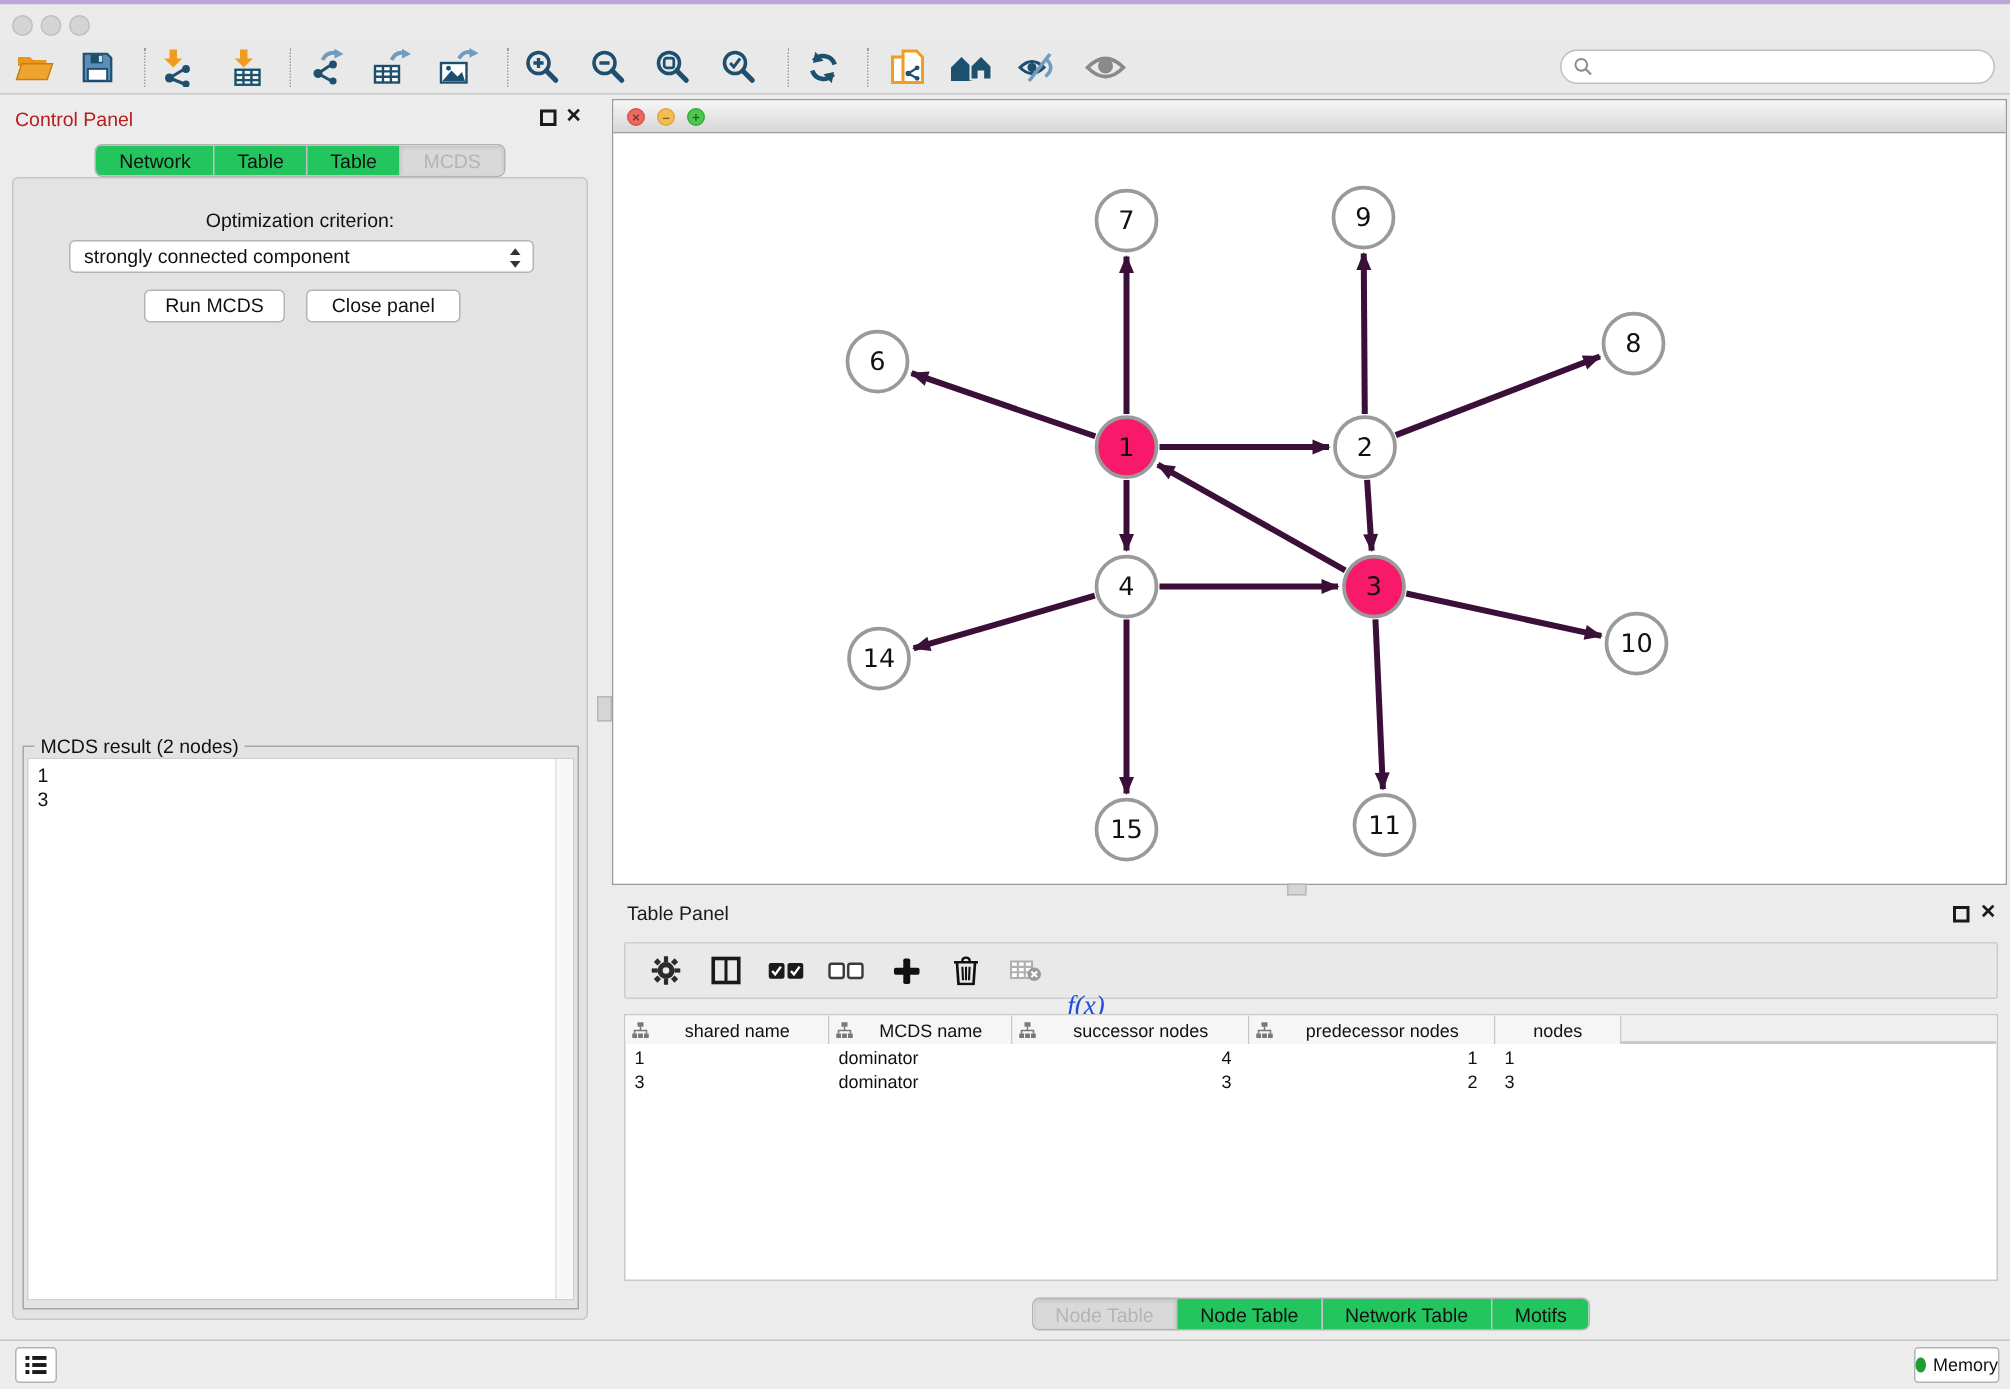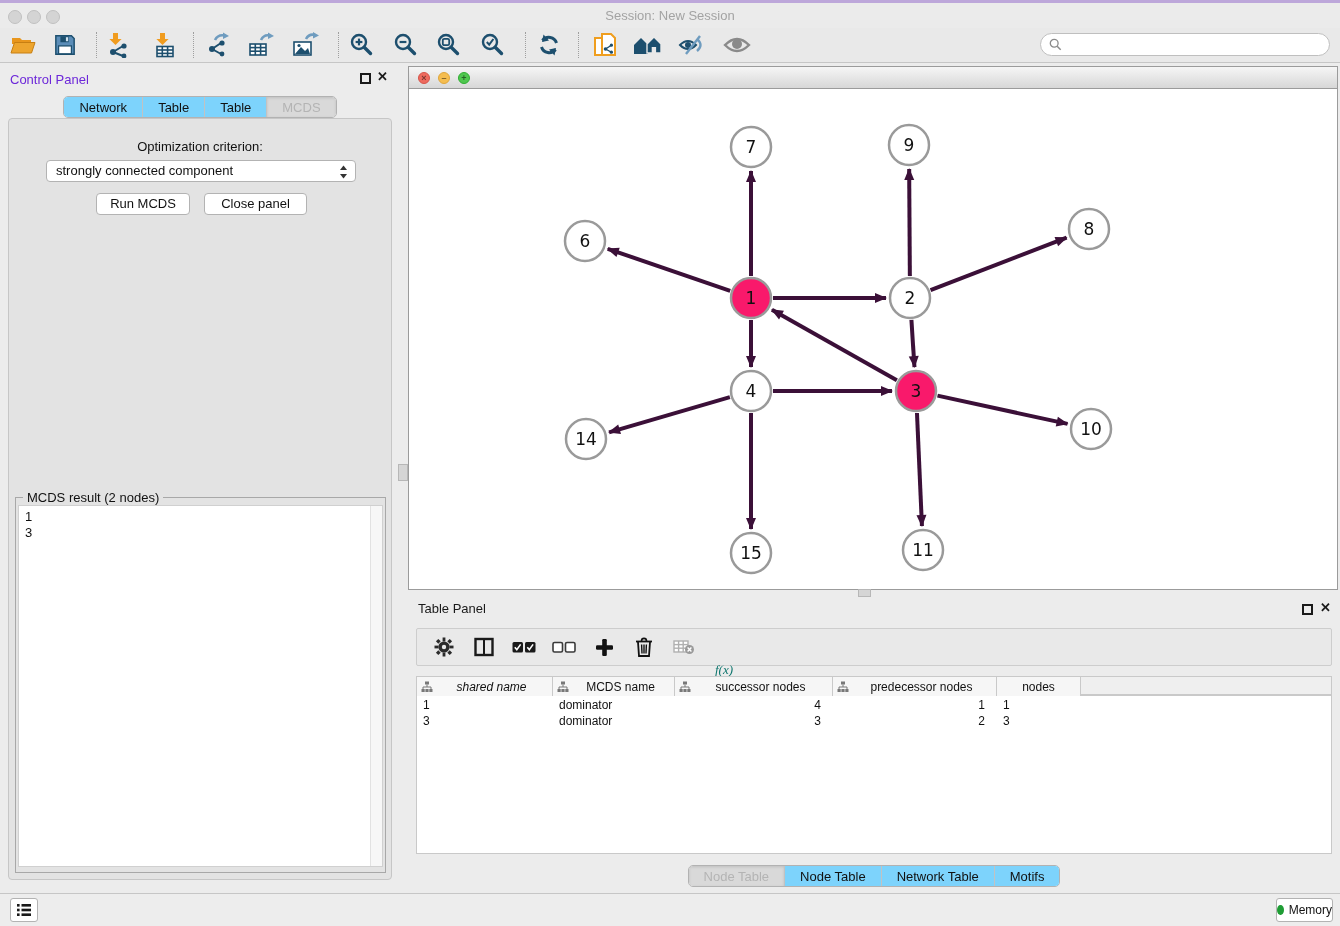--- a/index.html
+++ b/index.html
@@ -15,26 +15,26 @@
 
   
   .toolbar { position:absolute; left:0; top:28px; width:1340px; height:35px; background:#e9e9e9; border-bottom:1px solid #c6c6c6; }
   .tb-btn { position:absolute; top:3px; width:38px; height:28px; display:flex; align-items:center; justify-content:center; }
   .tb-sep { position:absolute; top:4px; width:0; height:26px; border-left:1px dotted #9f9f9f; }
   .searchbox { position:absolute; left:1040px; top:5px; width:290px; height:23px; background:#fff; border:1px solid #bfbfbf; border-radius:12px; display:flex; align-items:center; padding-left:8px; }
   .searchbox input { border:none; outline:none; background:transparent; flex:1; font-size:13px; padding-left:5px; font-family:"Liberation Sans",sans-serif; }
 
   
   .cp { position:absolute; left:0; top:63px; width:400px; height:830px; }
-  .cp-head-title { position:absolute; left:10px; top:9px; font-size:13px; color:#6d28d9; }
+  .cp-head-title { position:absolute; left:10px; top:9px; font-size:13px; color:#b91c1c; }
   .panel-float { position:absolute; top:10px; width:11px; height:11px; border:2px solid #1a1a1a; background:transparent; }
   .panel-close { position:absolute; top:7px; font-size:13px; font-weight:bold; color:#1a1a1a; line-height:14px; }
   .cp-tabs { position:absolute; left:0; right:0; top:33px; height:22px; display:flex; justify-content:center; }
   .seg { display:flex; border:1px solid #b2b2b2; border-radius:5px; overflow:hidden; background:#fff; height:22px; }
-  .seg .tab { padding:0 15px; font-size:13px; line-height:21px; color:#111; background:#7dd3fc; border-left:1px solid #c2c2c2; }
+  .seg .tab { padding:0 15px; font-size:13px; line-height:21px; color:#111; background:#22c55e; border-left:1px solid #c2c2c2; }
   .seg .tab:first-child { border-left:none; }
   .seg .tab.sel { background:#d9d9d9; color:#b4b4b4; box-shadow:inset 0 1px 3px rgba(0,0,0,.12); }
   .cp-content { position:absolute; left:8px; top:55px; width:384px; height:762px; background:#e3e3e3; border:1px solid #c6c6c6; border-radius:4px; }
   .opt-label { position:absolute; left:0; right:0; top:20px; text-align:center; font-size:13px; color:#111; }
   .dropdown { position:absolute; left:37px; top:41px; width:310px; height:22px; background:#fff; border:1px solid #b3b3b3; border-radius:4px; font-size:13px; line-height:20px; padding-left:9px; color:#111; }
   .dropdown .stepper { position:absolute; right:6px; top:2px; }
   .btn { position:absolute; height:22px; background:#fff; border:1px solid #b3b3b3; border-radius:4px; font-size:13px; text-align:center; line-height:20px; color:#111; }
   .groupbox { position:absolute; left:6px; top:378px; width:371px; height:376px; border:1px solid #a8a8a8; }
   .groupbox-title { position:absolute; left:7px; top:-8px; background:#e3e3e3; padding:0 4px; font-size:13px; color:#111; }
   .result-area { position:absolute; left:2px; top:7px; right:2px; bottom:5px; background:#fff; border:1px solid #d0d0d0; }
@@ -53,21 +53,21 @@
   .traffic.red { background:#ee6a5e; border:1px solid #d5544a; }
   .traffic.yellow { background:#f5bd4f; border:1px solid #dfa63c; }
   .traffic.green { background:#4fc74f; border:1px solid #2fae32; }
   .net-canvas { position:absolute; left:0; top:22px; right:0; bottom:0; background:#fff; }
 
   
   .tp { position:absolute; left:408px; top:598px; width:932px; height:295px; }
   .tp-title { position:absolute; left:10px; top:3px; font-size:13px; color:#1a1a1a; }
   .tp-toolbar { position:absolute; left:8px; top:30px; width:916px; height:38px; background:#e9e9e9; border:1px solid #cdcdcd; border-radius:2px; display:flex; align-items:center; gap:14px; padding-left:14px; }
   .tp-toolbar .ticon { width:26px; height:26px; display:flex; align-items:center; justify-content:center; }
-  .fx { font-family:"Liberation Serif",serif; font-style:italic; font-size:13px; color:#0f766e;margin-top:46px; }
+  .fx { font-family:"Liberation Serif",serif; font-style:italic; font-size:18px; color:#1d4ed8;margin-top:46px; }
   .dtable { position:absolute; left:8px; top:78px; width:916px; height:178px; background:#fff; border:1px solid #c9c9c9; overflow:hidden; }
   .dtable-headrow { position:absolute; left:0; top:0; right:0; height:19px; background:#f3f3f3; border-bottom:2px solid #c9c9c9; display:flex; }
   .hcell { height:19px; border-right:1px solid #c9c9c9; display:flex; align-items:center; padding:0 4px; font-size:12px; color:#111; background:#f6f6f6; }
   .hcell .hlabel { margin:0 auto; }
   .hcell .hicon { flex:0 0 auto; margin-right:2px; }
   .hfill { flex:1; background:#efefef; }
   .dtable .rows { position:absolute; left:0; top:21px; right:0; }
   .drow { display:flex; height:16px; font-size:12px; color:#111; }
   .dcell { padding:0 6px; overflow:hidden; white-space:nowrap; }
   .dcell.r { text-align:right; padding-right:12px; }
@@ -84,21 +84,20 @@
 </head>
 <body>
 
 <div class="app">
   <div class="accent-top"></div>
 
   <div class="titlebar">
     <span class="tl-dot" style="left:8px"></span>
     <span class="tl-dot" style="left:27px"></span>
     <span class="tl-dot" style="left:46px"></span>
-    <div class="title">Session: New Session</div>
   </div>
 
   <div class="toolbar">
     <div class="tb-btn" style="left:4px">
       <svg width="26" height="24" viewBox="0 0 26 24">
         <path d="M2,5 h8 l2,2 h9 v4 H2 z" fill="#e8961d"></path>
         <path d="M1,20 L4.5,9.5 H25 L21.5,20 Z" fill="#eda52e" stroke="#c77f12" stroke-width="1"></path>
       </svg>
     </div>
     <div class="tb-btn" style="left:46px">
@@ -440,21 +439,21 @@
           </g>
           <circle cx="16.5" cy="10.5" r="4.5" fill="#9a9a9a"></circle>
           <path d="M14.6,8.6 L18.4,12.4 M18.4,8.6 L14.6,12.4" stroke="#fff" stroke-width="1.4"></path>
         </svg>
       </span>
       <span class="ticon fx">f(x)</span>
     </div>
 
     <div class="dtable">
       <div class="dtable-headrow" id="tbl-head">
-          <div class="hcell" style="width: 136px; font-style: italic;">
+          <div class="hcell" style="width: 136px;">
             <span class="hicon">
               <svg width="12" height="12" viewBox="0 0 12 12">
                 <rect x="4" y="0.5" width="4" height="3" fill="#787878"></rect>
                 <path d="M6,3.5 V6 M2,8 V6 H10 V8" fill="none" stroke="#787878" stroke-width="1"></path>
                 <rect x="0.5" y="8" width="3.2" height="3" fill="#787878"></rect>
                 <rect x="4.4" y="8" width="3.2" height="3" fill="#787878"></rect>
                 <rect x="8.3" y="8" width="3.2" height="3" fill="#787878"></rect>
               </svg>
             </span>
             <span class="hlabel">shared name</span>

